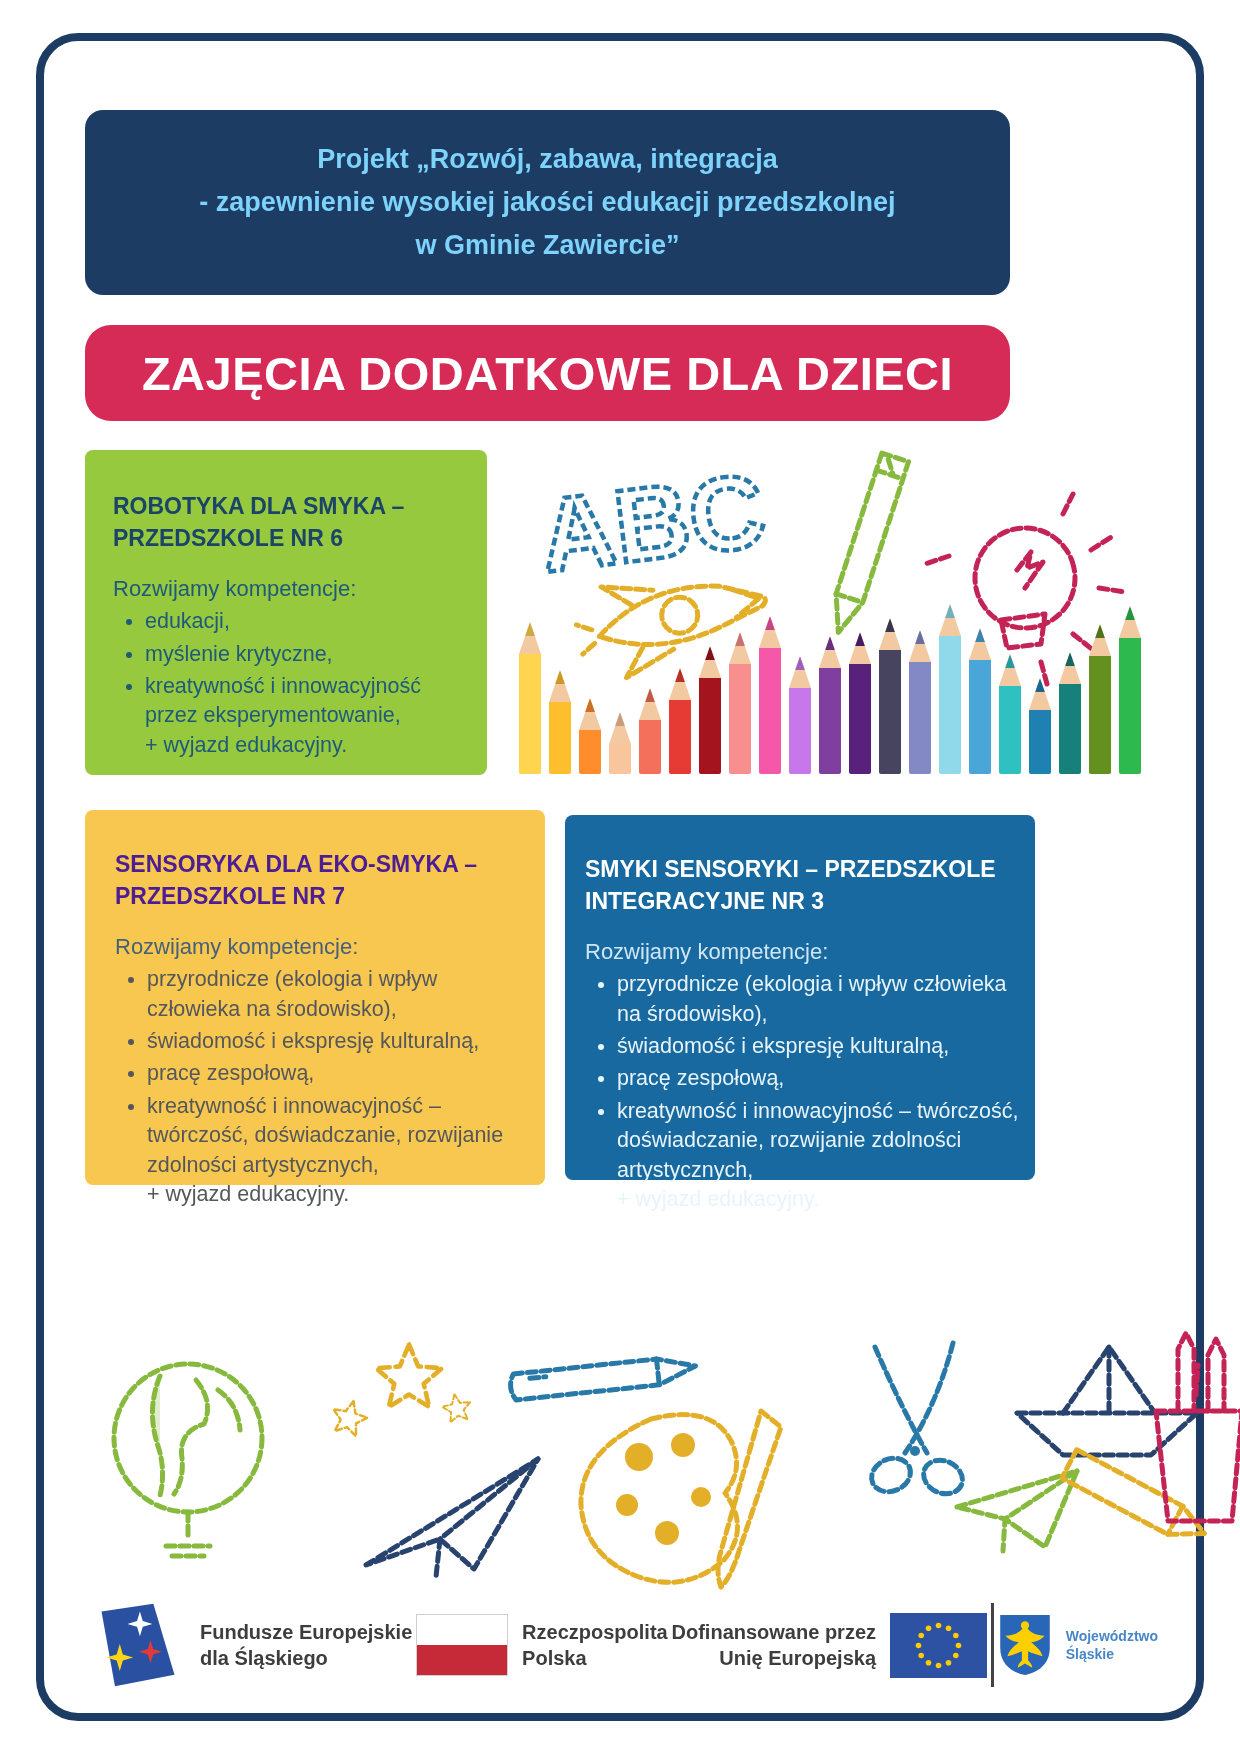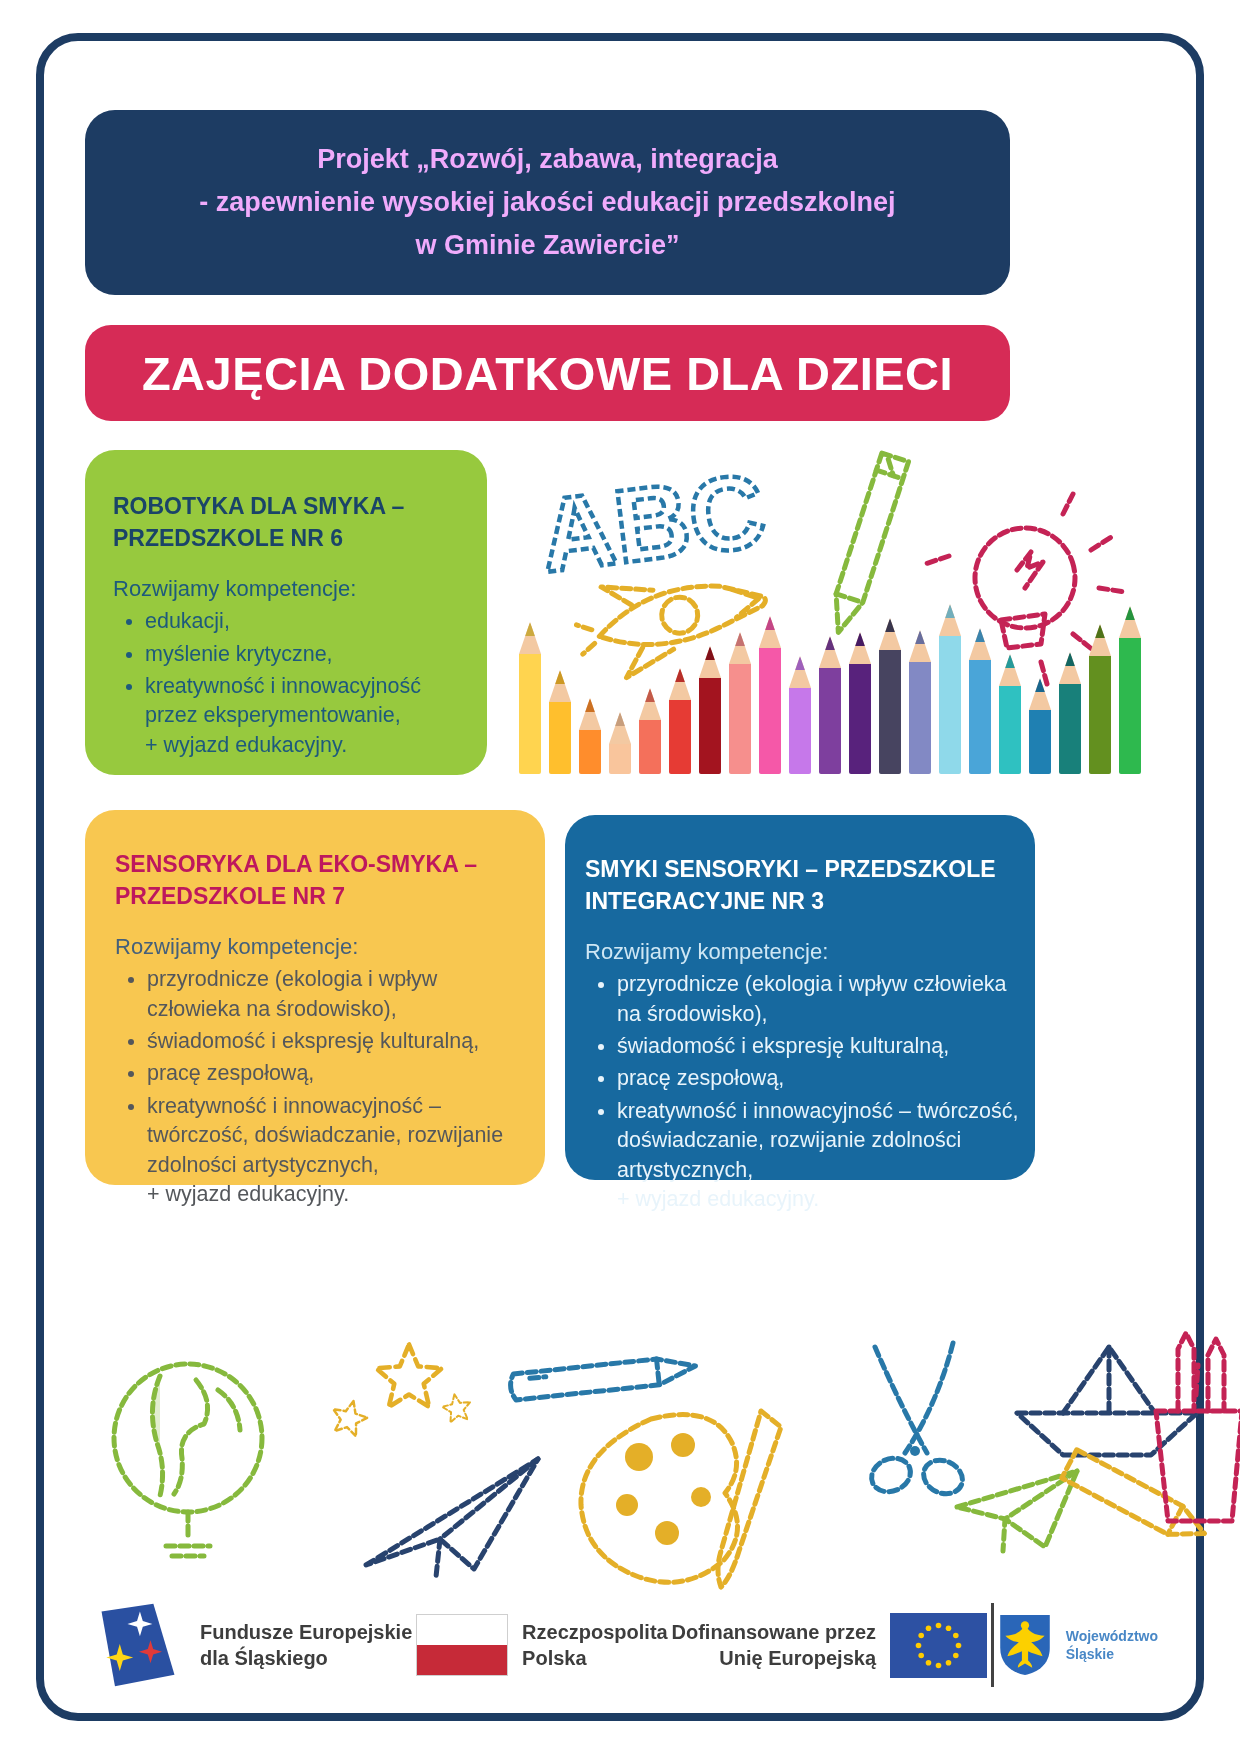--- a/index.html
+++ b/index.html
@@ -9,38 +9,38 @@
   }
   *{margin:0;padding:0;box-sizing:border-box}
   html,body{background:#ffffff}
   body{font-family:"Liberation Sans", sans-serif;}
   .page{position:relative;width:1240px;height:1754px;margin:0 auto;background:#fff;overflow:hidden}
   .frame{position:absolute;left:36px;top:33px;right:36px;bottom:33px;
          border:8px solid var(--navy);border-radius:42px;pointer-events:none}
   .pre{white-space:pre-line}
 
   .header-box{position:absolute;left:85px;top:110px;width:925px;height:185px;
-    background:var(--navy);border-radius:30px;display:flex;align-items:center;justify-content:center;
-    text-align:center;color:#f0abfc;font-size:27px;font-weight:700;line-height:1.6;padding:0 40px}
+    background:var(--navy);border-radius:18px;display:flex;align-items:center;justify-content:center;
+    text-align:center;color:#7dd3fc;font-size:27px;font-weight:700;line-height:1.6;padding:0 40px}
   .banner{position:absolute;left:85px;top:325px;width:925px;height:96px;
     background:var(--crimson);border-radius:26px;display:flex;align-items:center;justify-content:center;
     color:#fff;font-size:47px;font-weight:800;letter-spacing:.5px}
 
-  .card{position:absolute;border-radius:30px}
+  .card{position:absolute;border-radius:8px}
   .card-green{left:85px;top:450px;width:402px;height:325px;background:var(--card-green);padding:40px 16px 0 28px}
   .card-yellow{left:85px;top:810px;width:460px;height:375px;background:var(--card-yellow);padding:38px 14px 0 30px}
   .card-blue{left:565px;top:815px;width:470px;height:365px;background:var(--card-blue);padding:38px 12px 0 20px}
 
   .card h2{font-size:23px;font-weight:700;line-height:1.4}
   .card .sub{font-size:22px;line-height:1.35;margin-top:20px}
   .card ul{list-style:disc;padding-left:32px;margin-top:3px}
   .card li{font-size:21.5px;line-height:1.37;margin-bottom:3px;white-space:pre-line}
   .card-green h2{color:#1a4468}
   .card-green .sub,.card-green ul{color:#1e5a7c}
-  .card-yellow h2{color:#be185d}
+  .card-yellow h2{color:#4c1d95}
   .card-yellow .sub{color:#45607a}
   .card-yellow ul{color:#54575b}
   .card-blue h2{color:#ffffff}
   .card-blue .sub{color:#cfe7f4}
   .card-blue ul{color:#e8f4fb}
 
   .art-top{position:absolute;left:515px;top:448px;width:648px;height:326px}
   .pencil-row{position:absolute;left:4px;right:0;bottom:0;display:flex;gap:8px;align-items:flex-end}
   .pencil{width:22px;display:flex;flex-direction:column;justify-content:flex-end}
   .ptip{height:32px;background:var(--wood);clip-path:polygon(50% 0,100% 100%,0 100%);position:relative}

